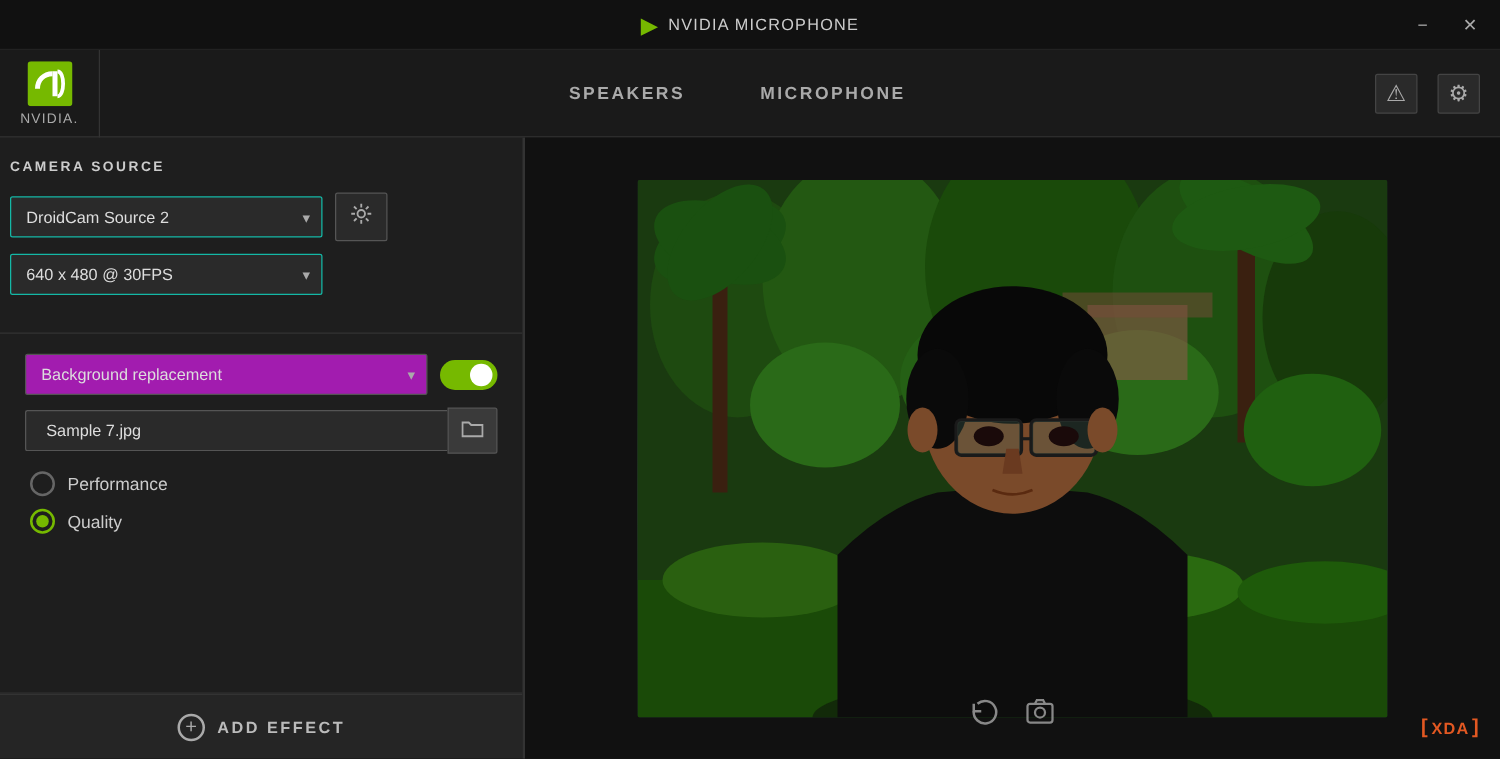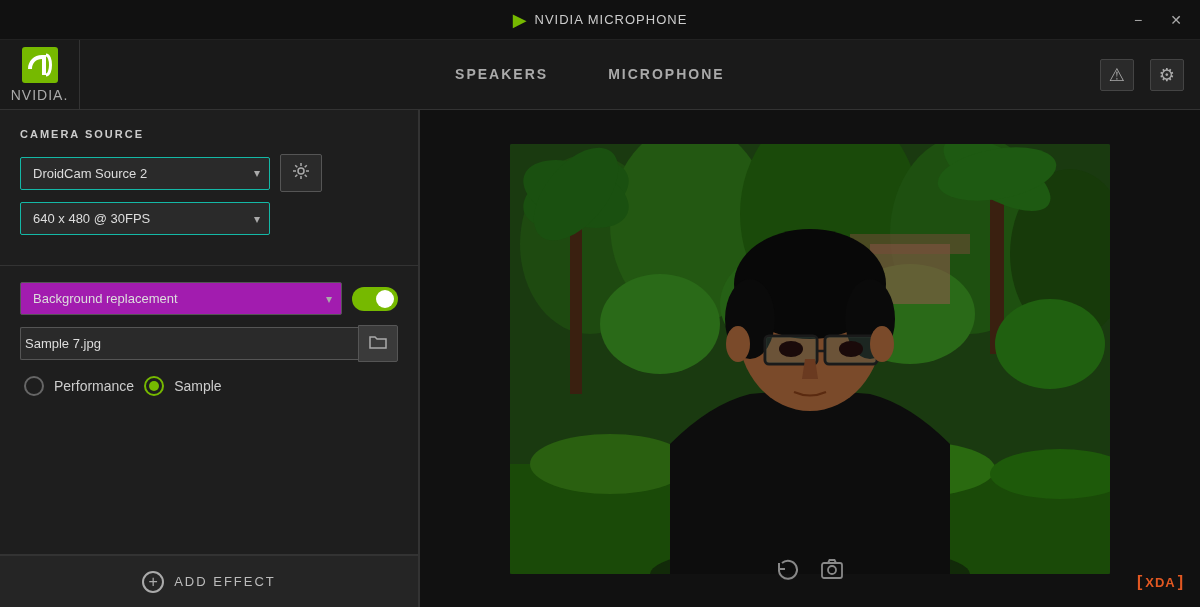--- a/index.html
+++ b/index.html
@@ -135,21 +135,21 @@
     .left-panel {
       width: 420px;
       background: #1e1e1e;
       border-right: 2px solid #333;
       display: flex;
       flex-direction: column;
       overflow: hidden;
     }
 
     .panel-section {
-      padding: 18px 20px 12px 20px;
+      padding: 18px 20px 12px 8px;
     }
     .section-title {
       font-size: 11px;
       font-weight: 700;
       letter-spacing: 2px;
       color: #ccc;
       text-transform: uppercase;
       margin-bottom: 14px;
     }
 
@@ -280,39 +280,39 @@
       align-items: center;
       gap: 0;
       margin-bottom: 14px;
     }
     .file-input {
       background: #2a2a2a;
       border: 1px solid #555;
       border-right: none;
       color: #ddd;
       font-size: 13px;
-      padding: 8px 4px;
+      padding: 8px 16px;
       border-radius: 2px 0 0 2px;
       flex: 1;
       outline: none;
     }
     .file-browse-btn {
       background: #3a3a3a;
       border: 1px solid #555;
       color: #aaa;
       padding: 8px 10px;
       border-radius: 0 2px 2px 0;
       cursor: pointer;
       font-size: 14px;
     }
 
     
     .radio-group {
       display: flex;
-      flex-direction: row;
+      flex-direction: column;
       gap: 10px;
       padding-left: 4px;
     }
     .radio-item {
       display: flex;
       align-items: center;
       gap: 10px;
       cursor: pointer;
     }
     .radio-circle {
@@ -359,21 +359,21 @@
       display: flex;
       align-items: center;
       justify-content: center;
       color: #aaa;
       font-size: 16px;
       line-height: 1;
     }
     .add-effect-label {
       color: #bbb;
       font-size: 13px;
-      font-weight: 400;
+      font-weight: 700;
       letter-spacing: 2px;
       text-transform: uppercase;
     }
 
     
     .right-panel {
       flex: 1;
       background: #111;
       display: flex;
       align-items: center;
@@ -448,21 +448,21 @@
 </div>
 
 <div class="nav-bar">
   <div class="nav-logo">
     <svg class="nvidia-logo" viewBox="0 0 36 36">
       <rect width="36" height="36" fill="#76b900" rx="3"></rect>
       <path d="M6 22 C6 14 12 8 20 8 L20 12 C14 12 10 16 10 22 Z" fill="white"></path>
       <path d="M20 8 L20 28 L24 28 L24 8 Z" fill="white"></path>
       <path d="M24 8 C30 8 30 28 24 28" fill="none" stroke="white" stroke-width="3"></path>
     </svg>
-    <span style="color:#aaa; font-size:14px; letter-spacing:1px">NVIDIA.</span>
+    <span style="color:#aaa; font-size:11px; letter-spacing:1px">NVIDIA.</span>
   </div>
   <div class="nav-links">
     <span class="nav-link">SPEAKERS</span>
     <span class="nav-link">MICROPHONE</span>
   </div>
   <div class="nav-actions">
     <button class="nav-action-btn">⚠</button>
     <button class="nav-action-btn">⚙</button>
   </div>
 </div>
@@ -532,21 +532,21 @@
 
       <div class="radio-group">
         <div class="radio-item">
           <div class="radio-circle"></div>
           <span class="radio-label">Performance</span>
         </div>
         <div class="radio-item">
           <div class="radio-circle selected">
             <div class="radio-dot"></div>
           </div>
-          <span class="radio-label">Sample</span>
+          <span class="radio-label">Quality</span>
         </div>
       </div>
     </div>
 
     <div class="add-effect-btn" style="margin-top: auto;">
       <div class="add-icon">+</div>
       <span class="add-effect-label">ADD EFFECT</span>
     </div>
 
   </div>

